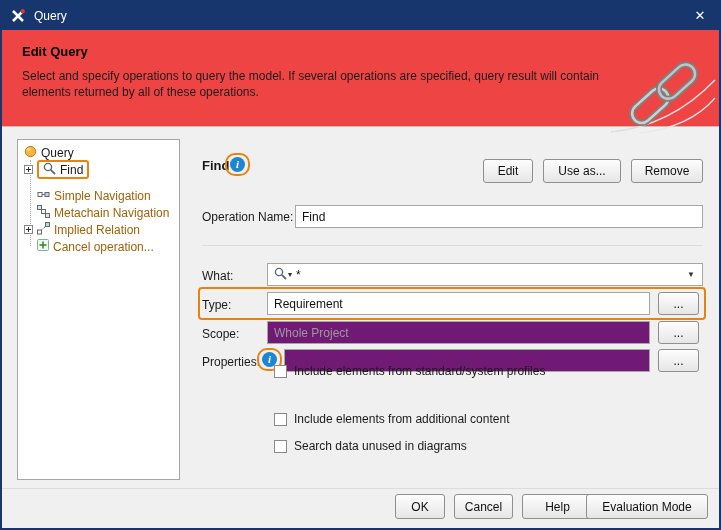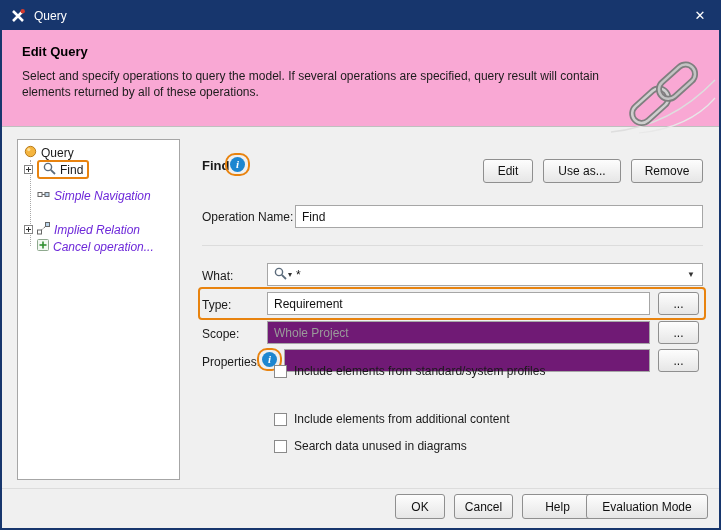--- a/index.html
+++ b/index.html
@@ -20,35 +20,35 @@
   .titlebar .app-icon { width:16px; height:16px; display:inline-block; }
   .titlebar .title { color:#ffffff; font-size:12px; margin-left:8px; }
   .close-btn {
     position:absolute; right:10px; top:5px; width:18px; height:18px;
     color:#ffffff; font-size:13px; line-height:18px; text-align:center; cursor:pointer;
   }
 
   
   .header {
     position:absolute; left:0; top:28px; width:717px; height:97px;
-    background:#f9a8d4; border-bottom:1px solid #bfbfbf;
+    background:#ef4444; border-bottom:1px solid #bfbfbf;
   }
   .header .h-title { position:absolute; left:20px; top:14px; font-size:13px; font-weight:bold; color:#000; }
   .header .desc { position:absolute; left:20px; top:38px; font-size:12px; line-height:16px; color:#1c1c1c; }
   .header .desc span { display:block; white-space:nowrap; }
   .chain { position:absolute; right:2px; top:22px; }
 
   
   .tree {
     position:absolute; left:15px; top:137px; width:163px; height:341px;
     background:#ffffff; border:1px solid #a6a6a6;
   }
   .tree-row { position:absolute; display:flex; align-items:center; gap:4px; height:17px; font-size:12px; cursor:default; }
   .tree-line { position:absolute; left:12px; top:20px; height:86px; border-left:1px dotted #a8a8a8; }
-  .it { font-style:italic; color:#6d28d9; }
+  .it { color:#a16207; }
   .find-box {
     display:flex; align-items:center; gap:4px;
     border:2px solid #e8830f; border-radius:3px; padding:0 4px; height:19px; background:#fff;
   }
   .spacer9 { width:9px; height:9px; display:inline-block; }
 
   
   .btn {
     position:absolute; height:24px;
     background:linear-gradient(#fdfdfd,#e6e6e6);
@@ -162,20 +162,31 @@
       <span>
         <svg width="13" height="13" viewBox="0 0 13 13">
           <rect x="1" y="4.5" width="4" height="4" fill="#ffffff" stroke="#666"></rect>
           <line x1="5" y1="6.5" x2="8" y2="6.5" stroke="#666"></line>
           <rect x="8" y="4.5" width="4" height="4" fill="#bcd5ea" stroke="#666"></rect>
         </svg>
       </span>
       <span class="it">Simple Navigation</span>
     </div>
 
+    <div class="tree-row" style="left:6px; top:64px;">
+      <span class="spacer9"></span>
+      <span>
+        <svg width="13" height="13" viewBox="0 0 13 13">
+          <rect x="0.5" y="0.5" width="4" height="4" fill="#d9e6f2" stroke="#666"></rect>
+          <rect x="4.5" y="4.5" width="4" height="4" fill="#ffffff" stroke="#666"></rect>
+          <rect x="8.5" y="8.5" width="4" height="4" fill="#d9e6f2" stroke="#666"></rect>
+        </svg>
+      </span>
+      <span class="it">Metachain Navigation</span>
+    </div>
 
     <div class="tree-row" style="left:6px; top:81px;">
       <span>
         <svg width="9" height="9">
             <rect x="0.5" y="0.5" width="8" height="8" fill="#fff" stroke="#858585"></rect>
             <line x1="2" y1="4.5" x2="7" y2="4.5" stroke="#333"></line>
             <line x1="4.5" y1="2" x2="4.5" y2="7" stroke="#333"></line>
           </svg>
       </span>
       <span>

